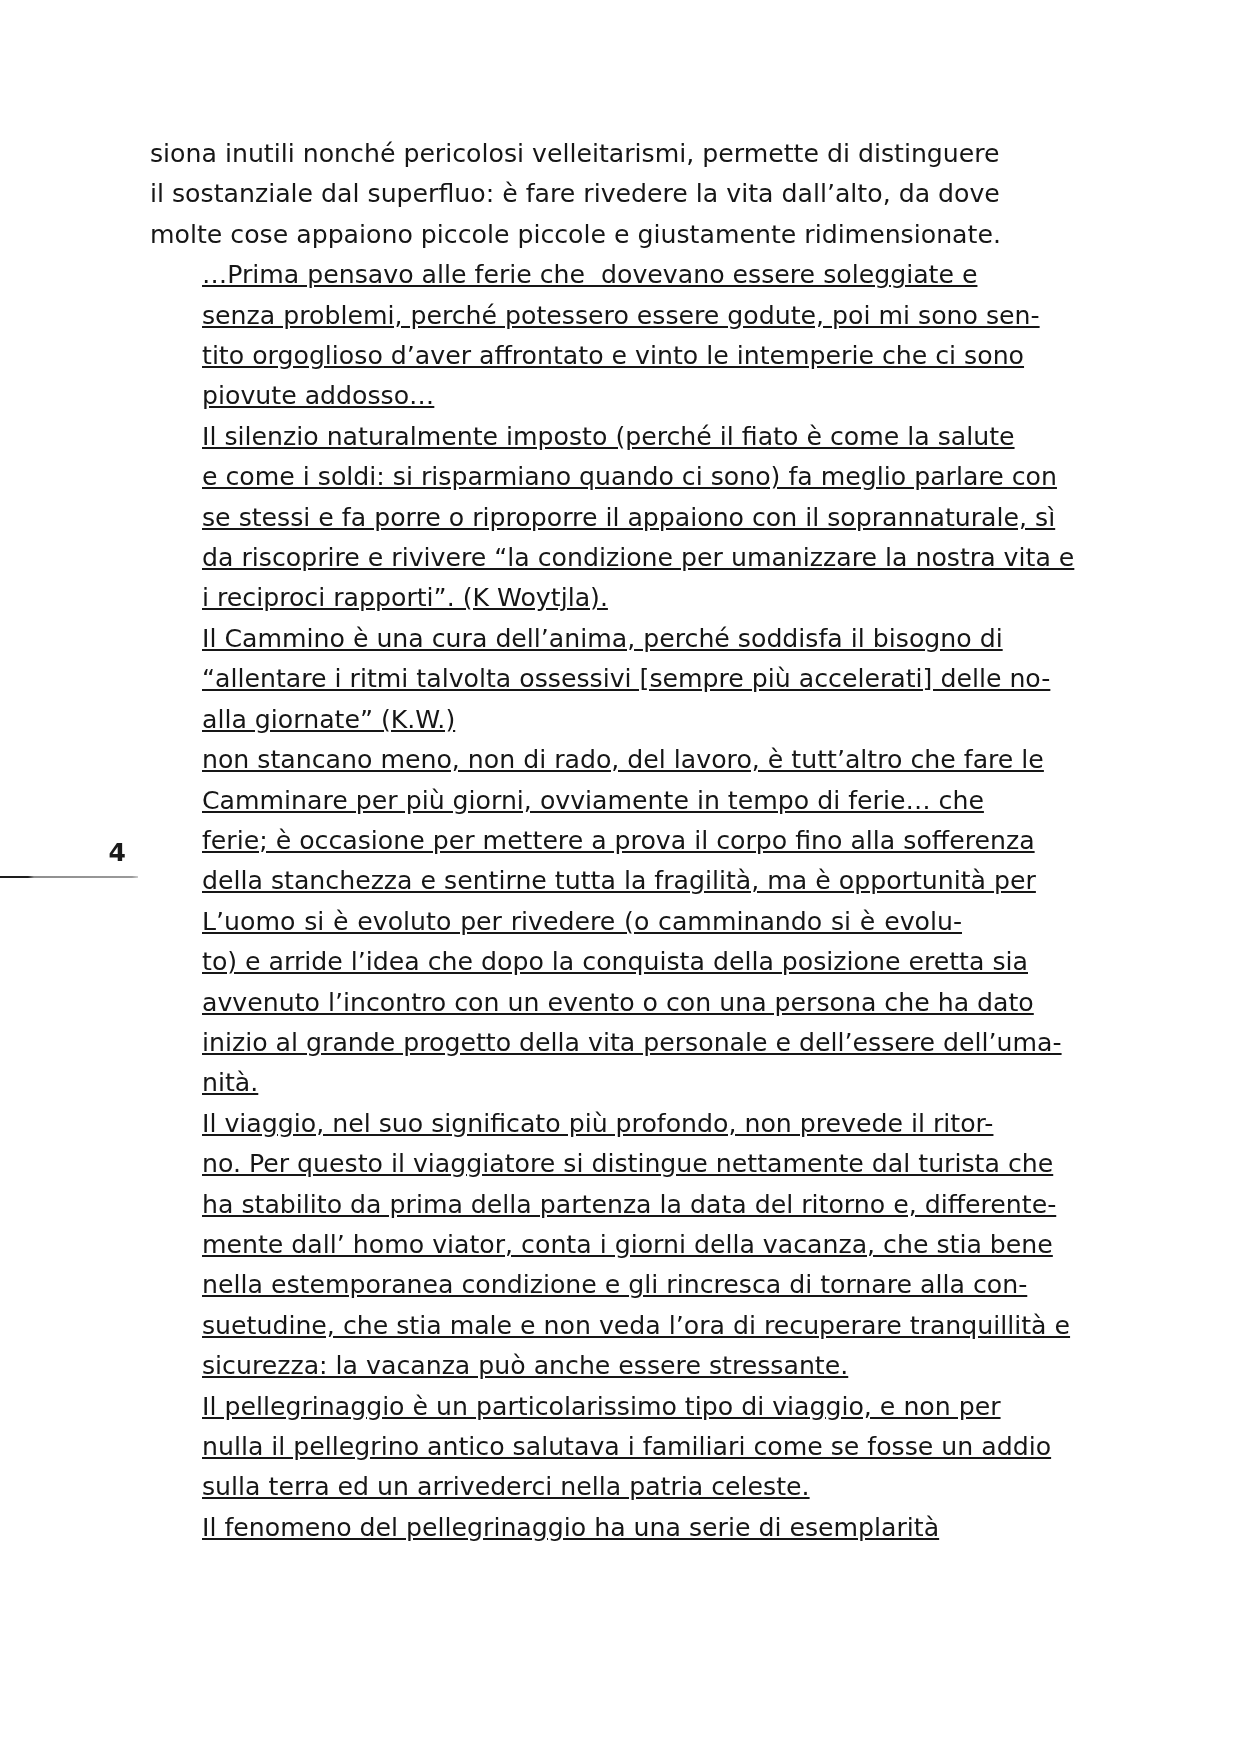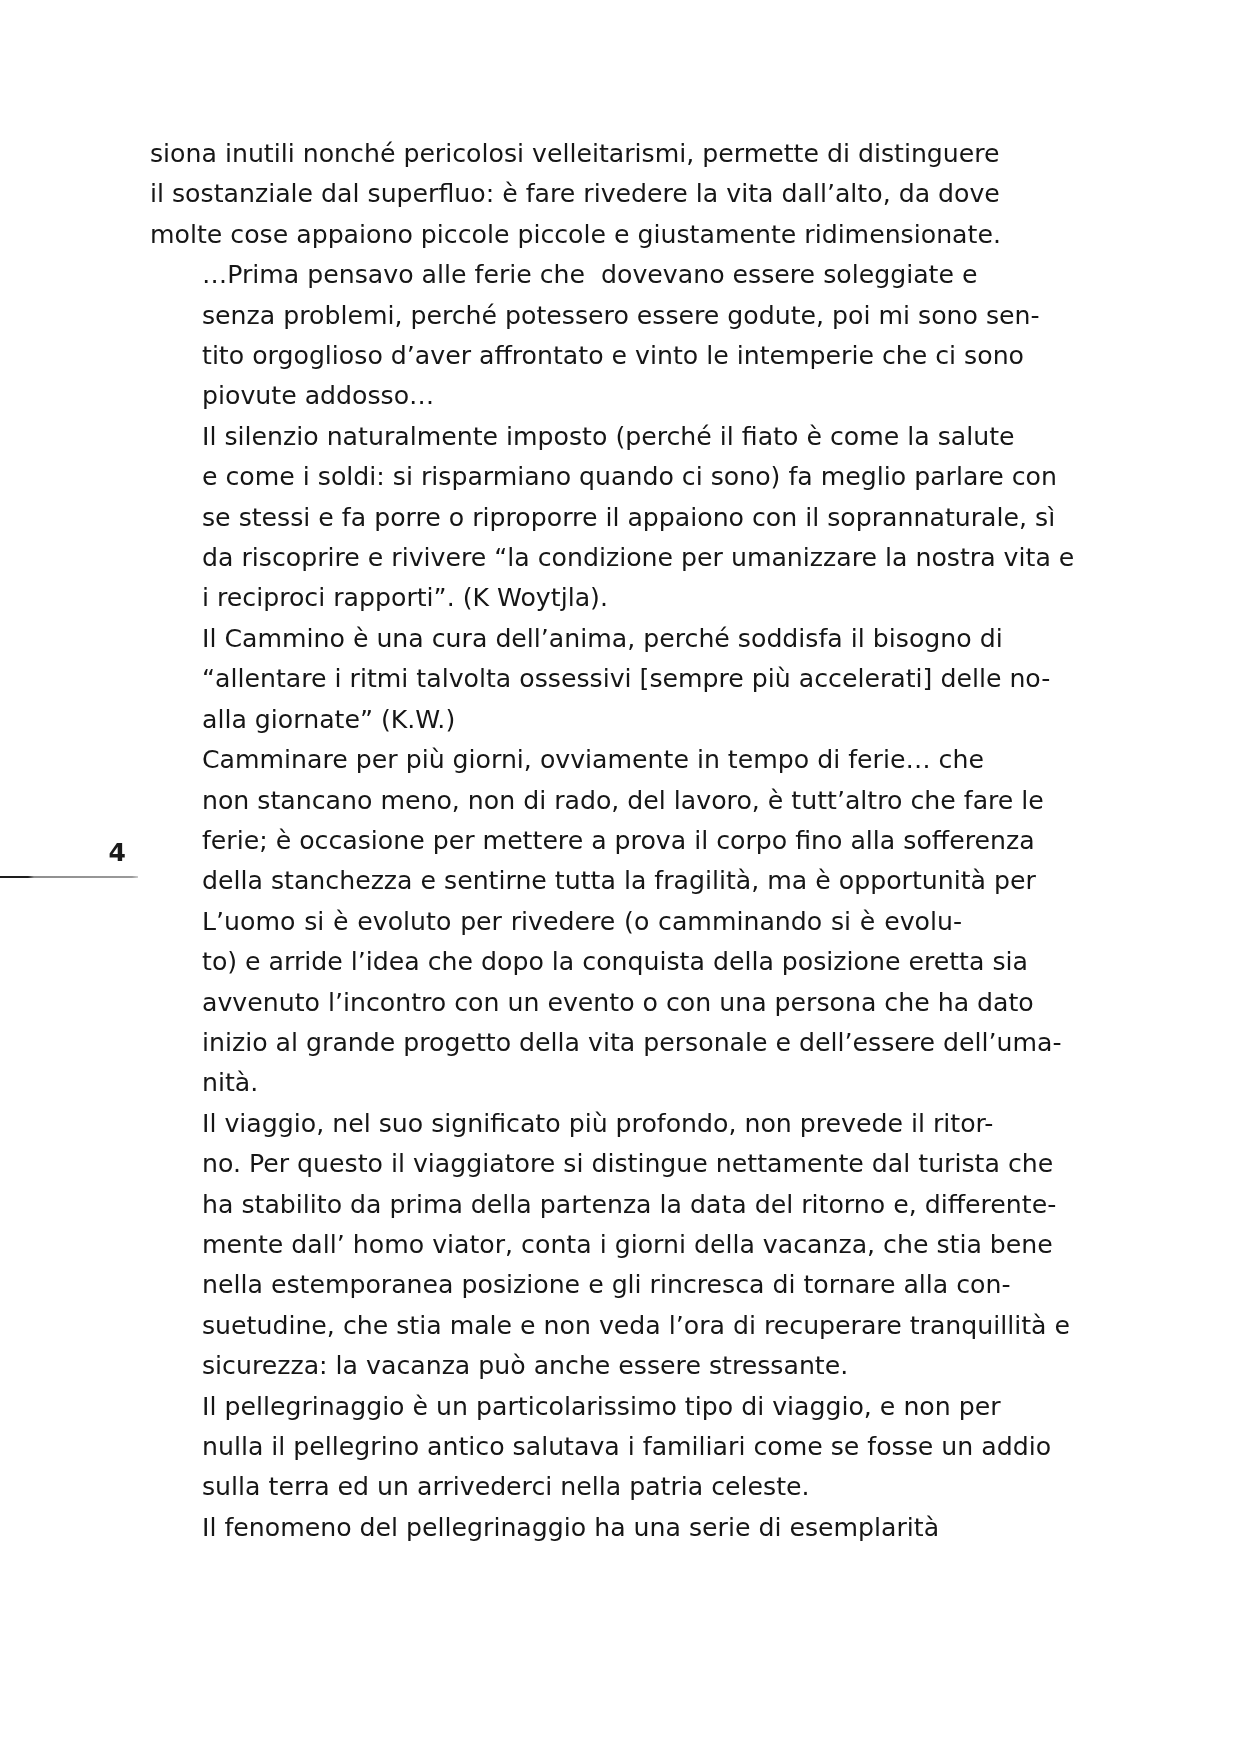--- a/index.html
+++ b/index.html
@@ -61,20 +61,21 @@
     -webkit-font-smoothing: antialiased;
   }
   .para {
     margin: 0;
     text-indent: 0;
     text-align: justify;
     hyphens: none;
   }
   .para.indent {
     text-indent: 52px;
+    text-decoration: underline;
   }
   
   .para > .ln {
     display: block;
     text-align: justify;
     text-align-last: justify;
     white-space: pre;
   }
   .para > .ln.last {
     text-align-last: left;
@@ -111,38 +112,38 @@
         <span class="ln">se stessi e fa porre o riproporre il appaiono con il soprannaturale, sì</span>
         <span class="ln">da riscoprire e rivivere “la condizione per umanizzare la nostra vita e</span>
         <span class="ln last">i reciproci rapporti”. (K Woytjla).</span>
       </p>
       <p class="para indent">
         <span class="ln indent">Il Cammino è una cura dell’anima, perché soddisfa il bisogno di</span>
         <span class="ln">“allentare i ritmi talvolta ossessivi [sempre più accelerati] delle no-</span>
         <span class="ln last">alla giornate” (K.W.)</span>
       </p>
       <p class="para indent">
+        <span class="ln">non stancano meno, non di rado, del lavoro, è tutt’altro che fare le</span>
         <span class="ln indent">Camminare per più giorni, ovviamente in tempo di ferie… che</span>
-        <span class="ln">non stancano meno, non di rado, del lavoro, è tutt’altro che fare le</span>
         <span class="ln">ferie; è occasione per mettere a prova il corpo fino alla sofferenza</span>
         <span class="ln">della stanchezza e sentirne tutta la fragilità, ma è opportunità per</span>
       </p>
       <p class="para indent">
         <span class="ln indent">L’uomo si è evoluto per rivedere (o camminando si è evolu-</span>
         <span class="ln">to) e arride l’idea che dopo la conquista della posizione eretta sia</span>
         <span class="ln">avvenuto l’incontro con un evento o con una persona che ha dato</span>
         <span class="ln">inizio al grande progetto della vita personale e dell’essere dell’uma-</span>
         <span class="ln last">nità.</span>
       </p>
       <p class="para indent">
         <span class="ln indent">Il viaggio, nel suo significato più profondo, non prevede il ritor-</span>
         <span class="ln">no. Per questo il viaggiatore si distingue nettamente dal turista che</span>
         <span class="ln">ha stabilito da prima della partenza la data del ritorno e, differente-</span>
         <span class="ln">mente dall’ homo viator, conta i giorni della vacanza, che stia bene</span>
-        <span class="ln">nella estemporanea posizione e gli rincresca di tornare alla con-</span>
+        <span class="ln">nella estemporanea condizione e gli rincresca di tornare alla con-</span>
         <span class="ln">suetudine, che stia male e non veda l’ora di recuperare tranquillità e</span>
         <span class="ln last">sicurezza: la vacanza può anche essere stressante.</span>
       </p>
       <p class="para indent">
         <span class="ln indent">Il pellegrinaggio è un particolarissimo tipo di viaggio, e non per</span>
         <span class="ln">nulla il pellegrino antico salutava i familiari come se fosse un addio</span>
         <span class="ln last">sulla terra ed un arrivederci nella patria celeste.</span>
       </p>
       <p class="para indent">
         <span class="ln last indent">Il fenomeno del pellegrinaggio ha una serie di esemplarità</span>

